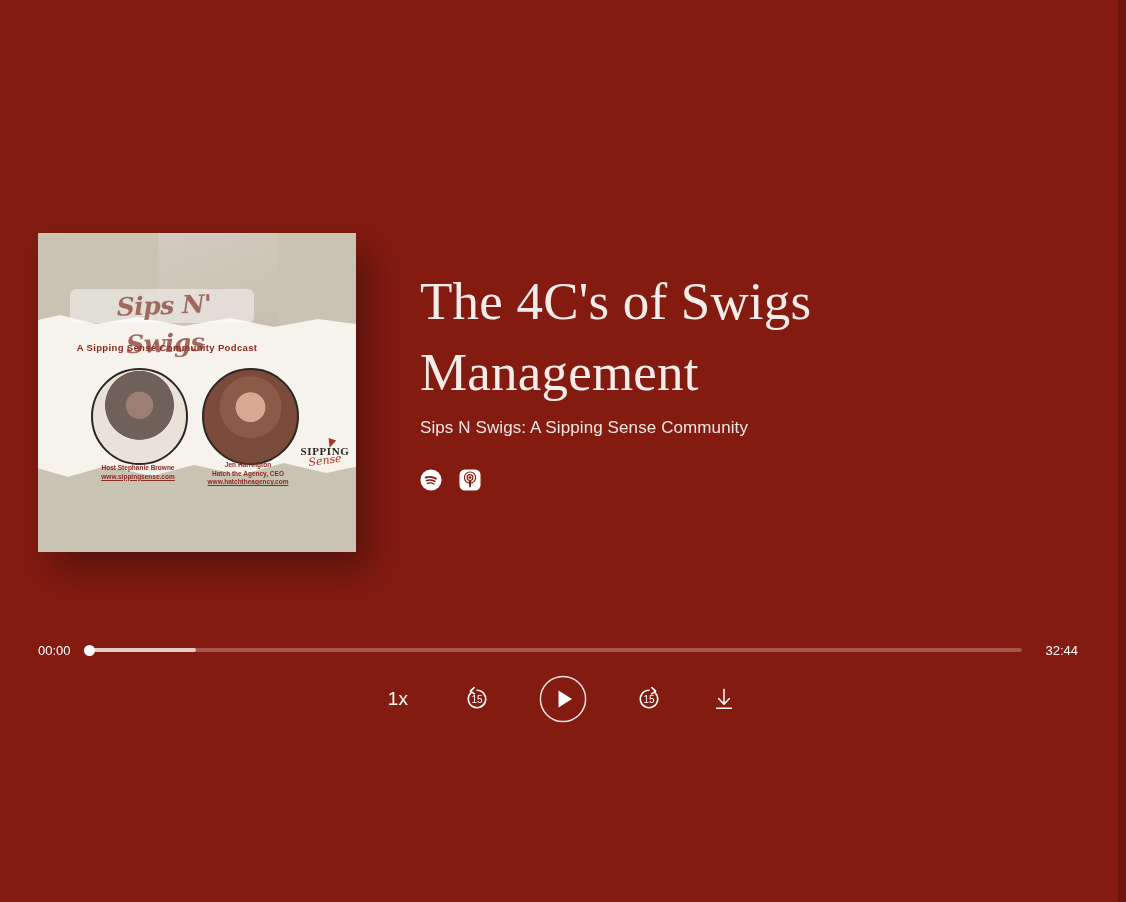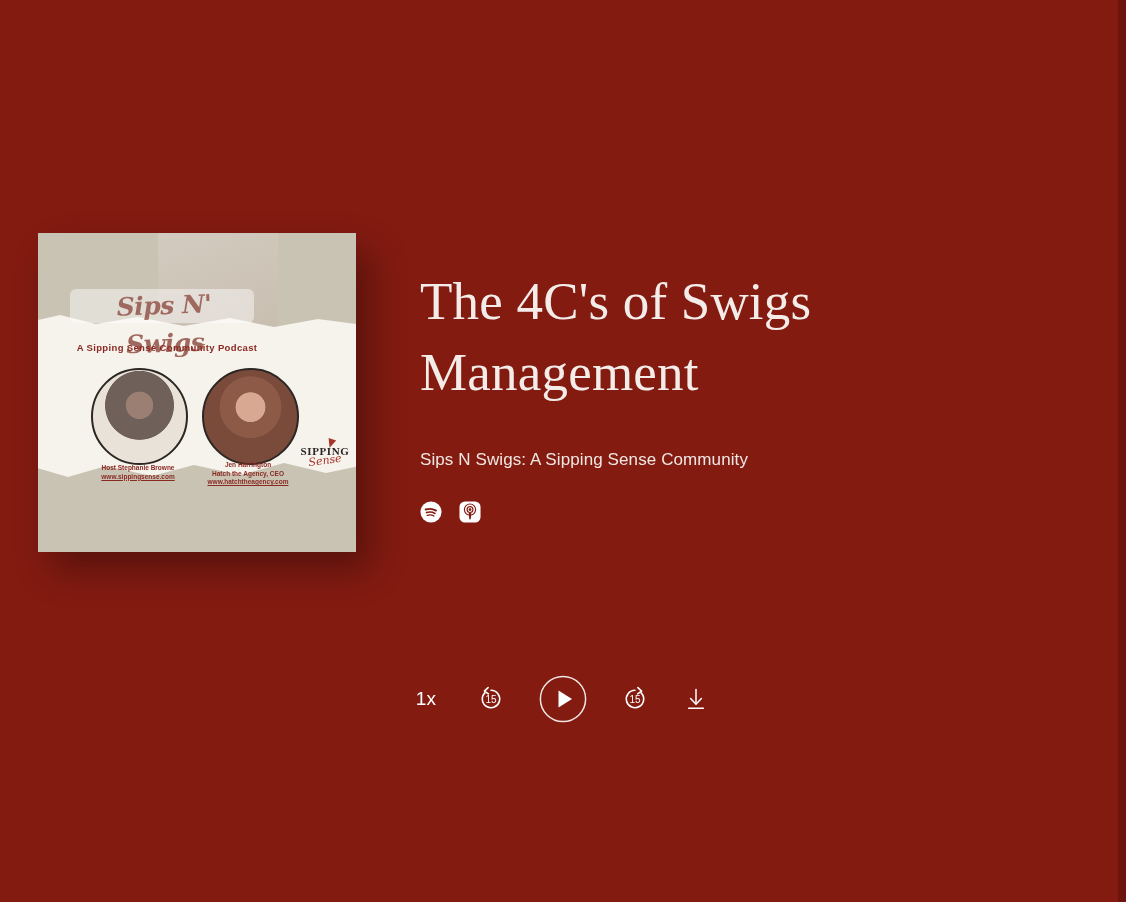--- a/index.html
+++ b/index.html
@@ -188,21 +188,21 @@
   .ep-title {
     margin: 0;
     font-family: "Liberation Serif", serif;
     font-weight: normal;
     font-size: 53px;
     line-height: 71px;
     color: #f3ece8;
     letter-spacing: .2px;
   }
   .ep-show {
-    margin: 42px 0 0 0;
+    margin: 10px 0 0 0;
     font-size: 17px;
     color: #f0e7e3;
     letter-spacing: .1px;
   }
   .platforms {
     margin-top: 31px;
     display: flex;
     align-items: center;
     gap: 17px;
   }
@@ -258,21 +258,21 @@
     background: #ffffff;
   }
   .controls {
     position: absolute;
     left: 0;
     top: 55px;
     width: 1118px;
     display: flex;
     align-items: center;
     justify-content: center;
-    gap: 33px;
+    gap: 47px;
   }
   .speed {
     font-size: 19px;
     color: #ffffff;
     width: 34px;
     text-align: center;
     cursor: pointer;
     letter-spacing: .2px;
   }
   .ctl { display: block; cursor: pointer; }
@@ -343,20 +343,28 @@
           <circle cx="12" cy="9.4" r="3.2" fill="none" stroke="#831b11" stroke-width="1.25"></circle>
           <circle cx="12" cy="9.4" r="1.6" fill="#831b11"></circle>
           <path d="M10.6 13.2h2.8l-0.55 6.1a0.85 0.85 0 0 1-1.7 0z" fill="#831b11"></path>
         </svg>
       </div>
     </div>
   </div>
 
   <div class="player">
 
+    <div class="scrub-row">
+      <span class="time">00:00</span>
+      <div class="track">
+        <div class="buffered" style="width: 11.6%;"></div>
+        <div class="thumb" style="left: calc(0% - 4px);"></div>
+      </div>
+      <span class="time end">32:44</span>
+    </div>
 
     <div class="controls">
 
       <div class="speed">1x</div>
 
       <svg class="ctl" width="30" height="30" viewBox="0 0 30 30">
         <path d="M15 6.3a8.7 8.7 0 1 1-6.15 2.55" fill="none" stroke="#ffffff" stroke-width="1.6" stroke-linecap="round"></path>
         <path d="M12.1 3.6 L8.4 7.1 L12.4 9.9" fill="none" stroke="#ffffff" stroke-width="1.6" stroke-linecap="round" stroke-linejoin="round"></path>
         <text class="skip-num" x="15" y="19" text-anchor="middle">15</text>
       </svg>

